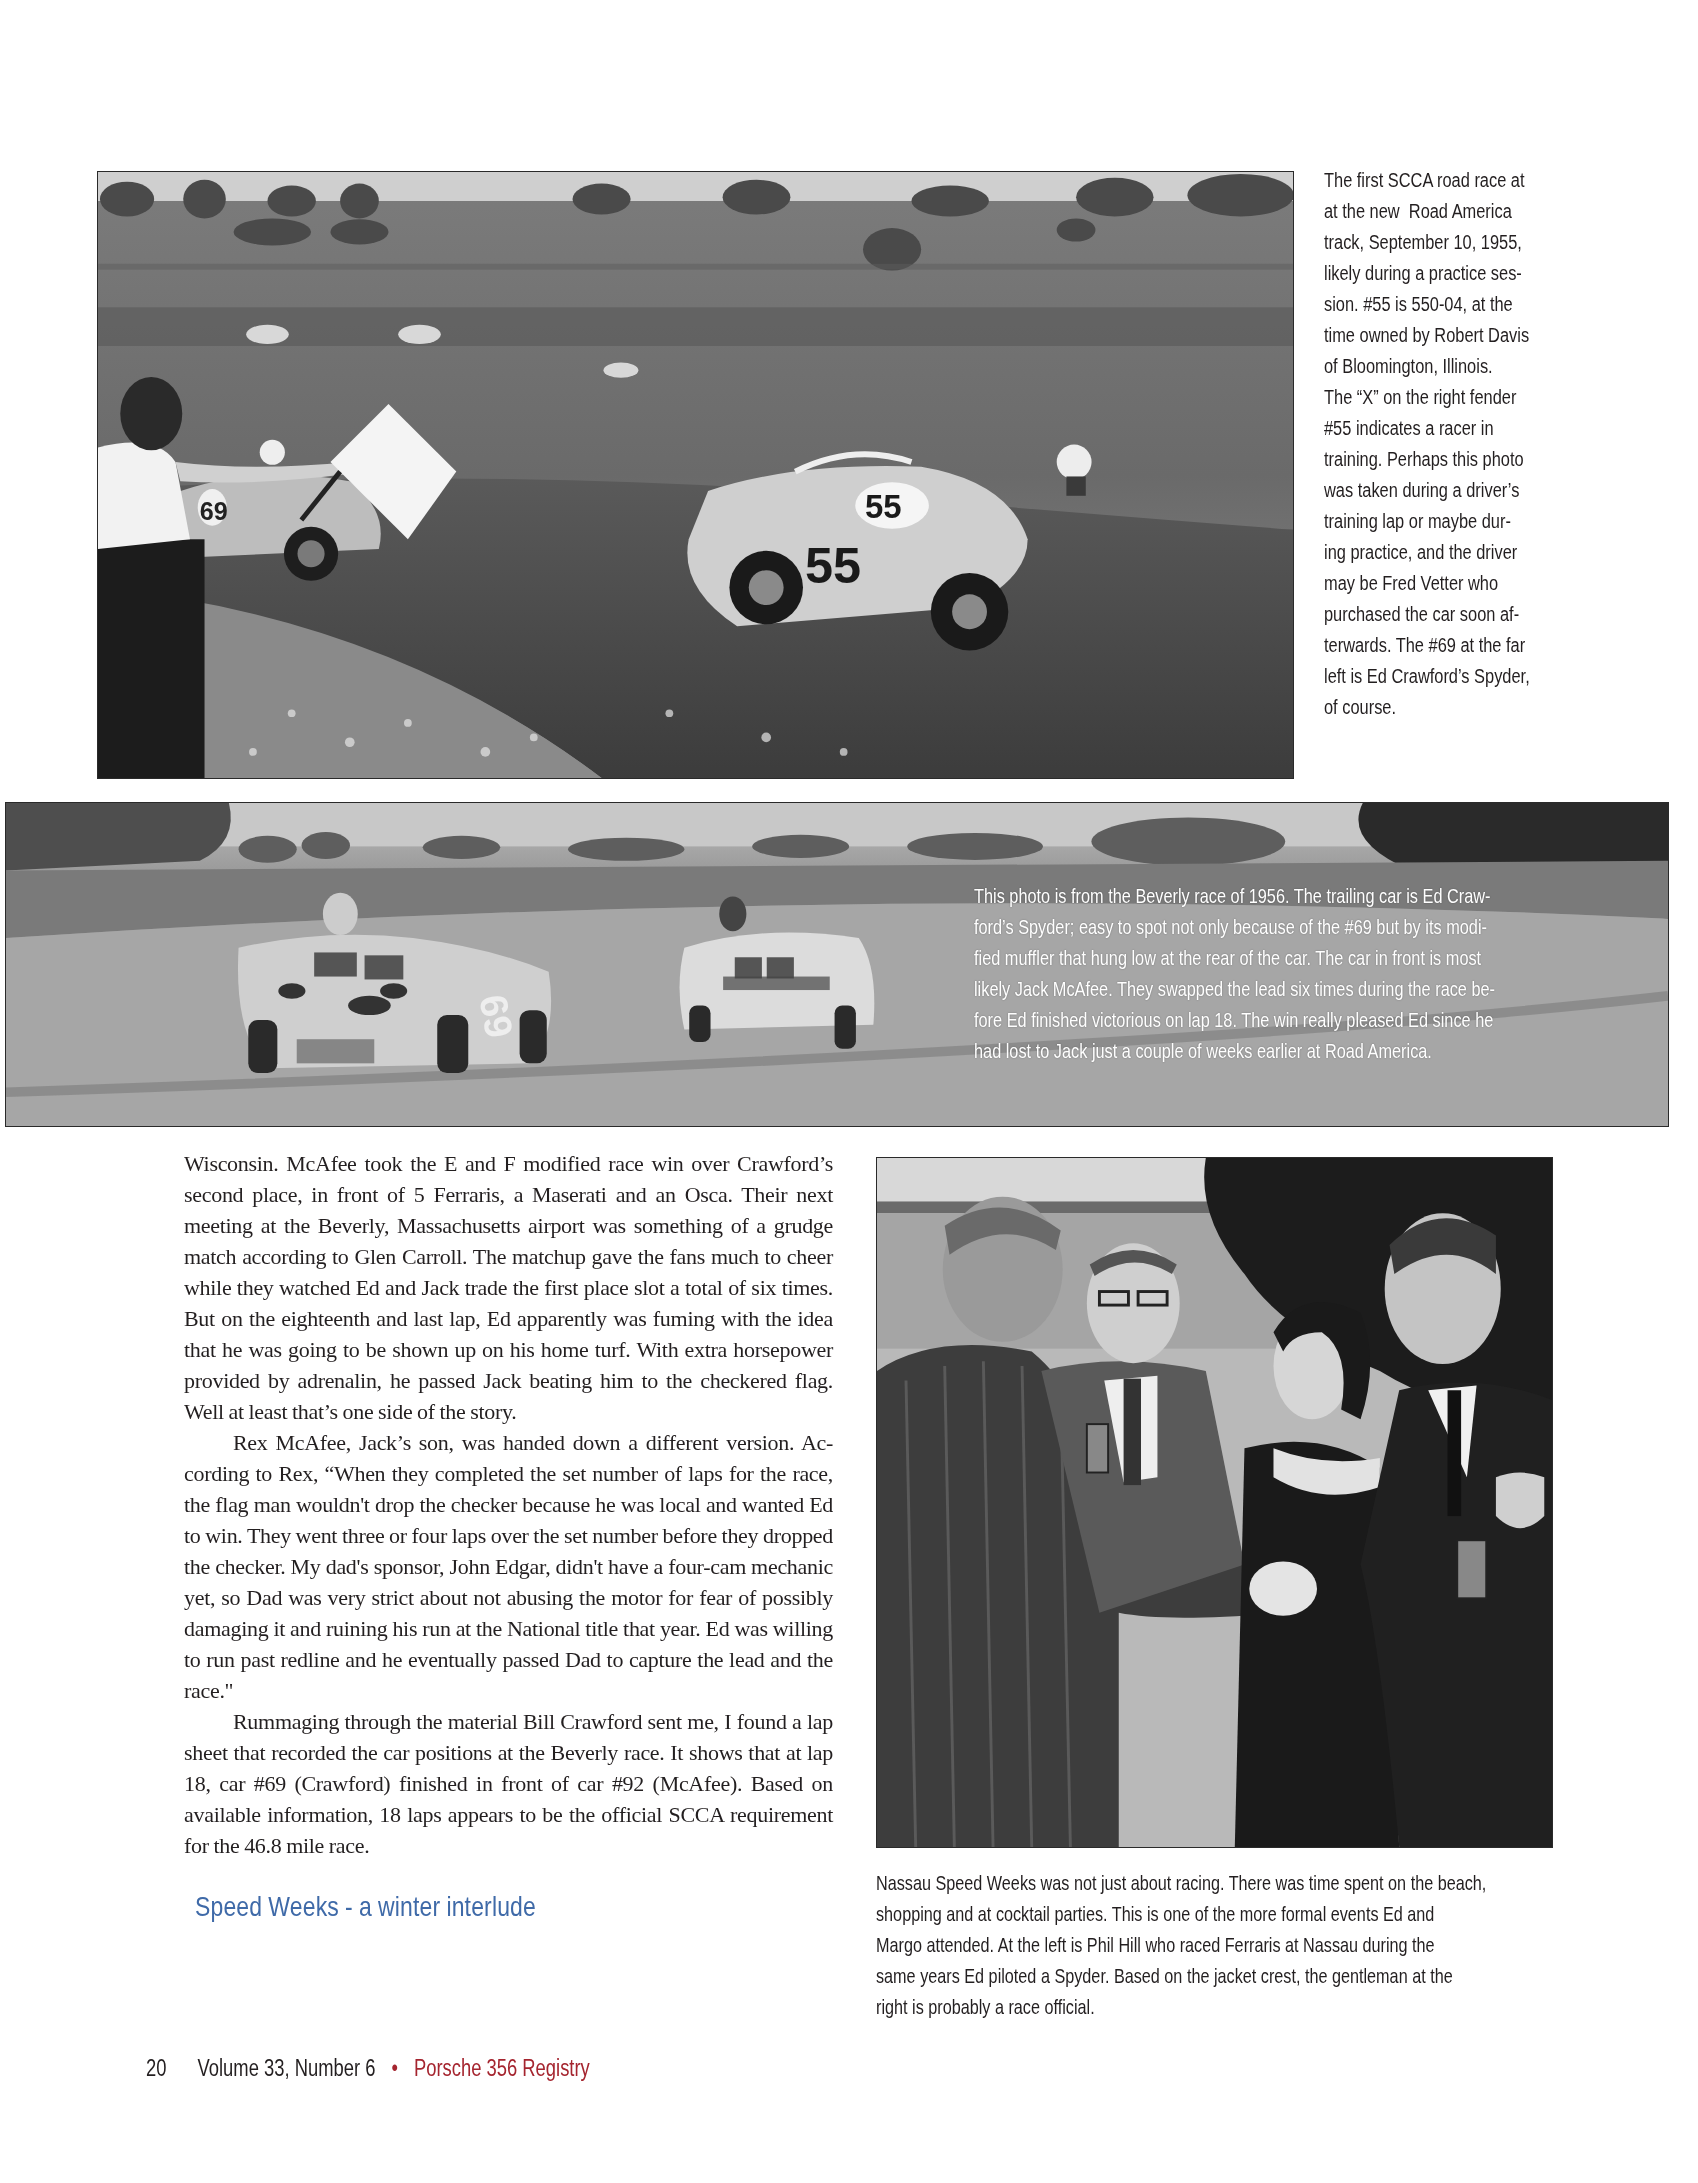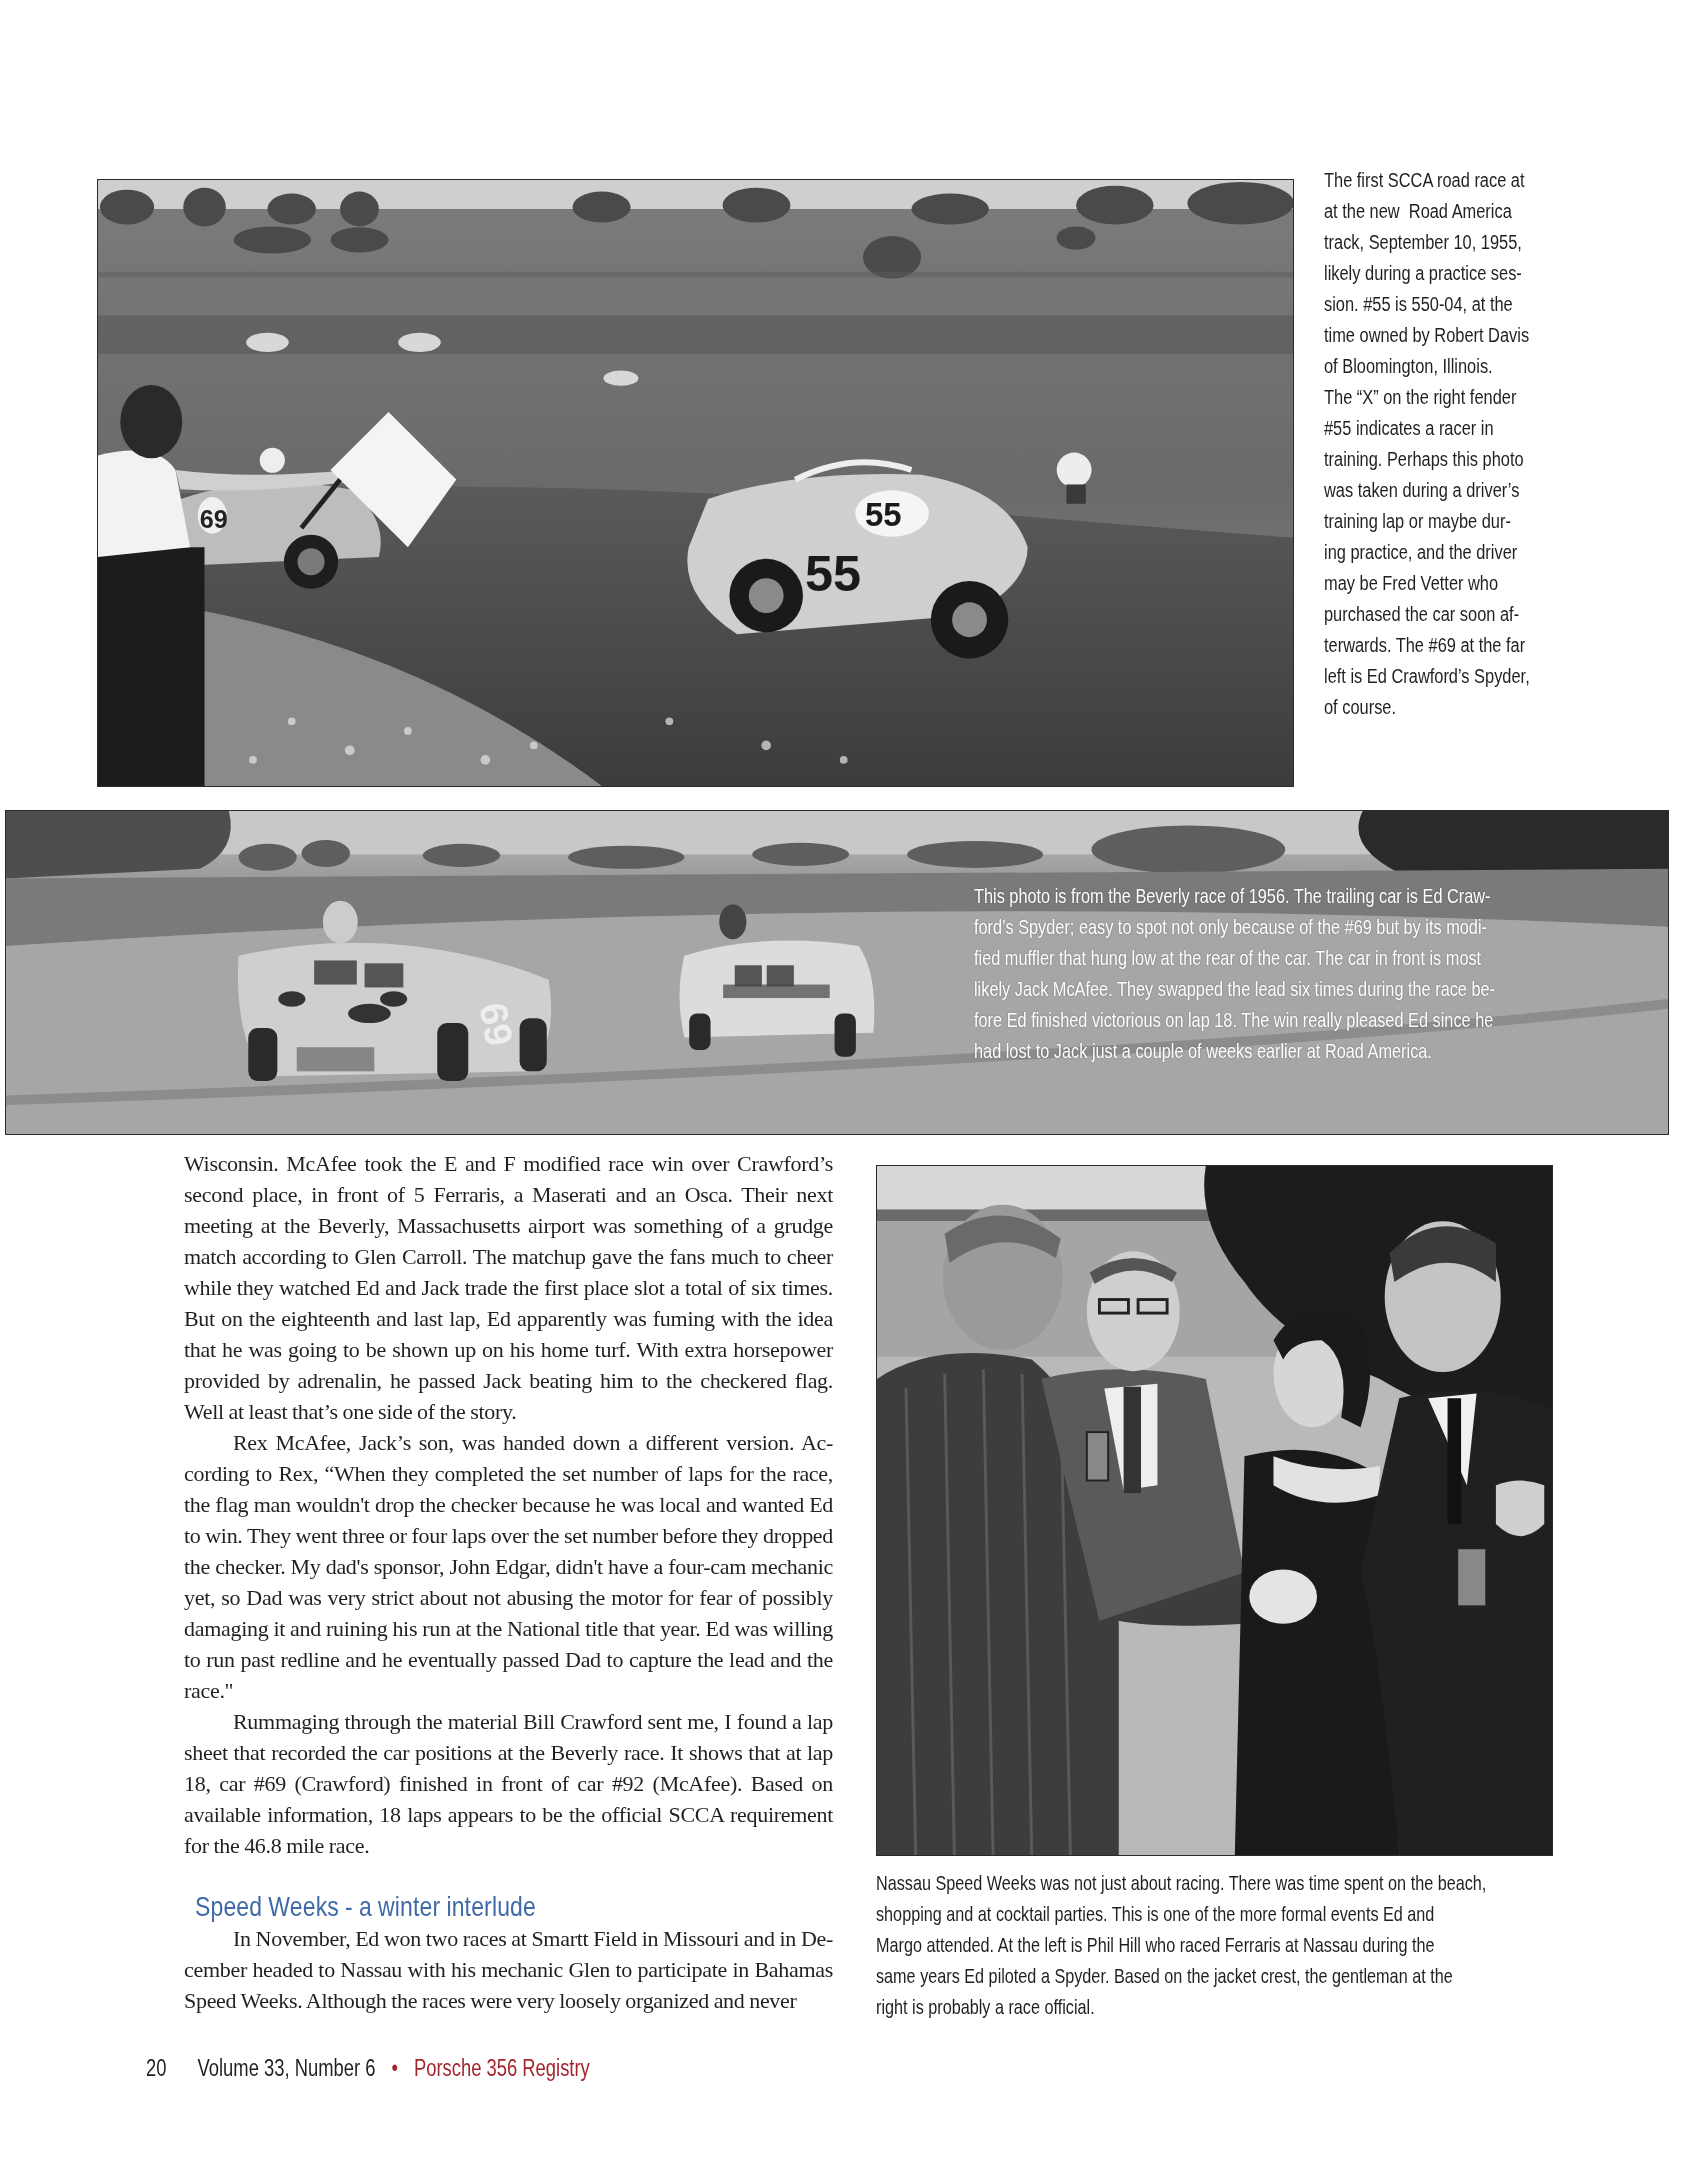--- a/index.html
+++ b/index.html
@@ -1,19 +1,19 @@
 <!DOCTYPE html>
 <html><head>
   <meta charset="utf-8">
   <style>
     * { box-sizing: border-box; margin: 0; padding: 0; }
     html, body { width: 1698px; height: 2183px; background: #ffffff; overflow: hidden; }
     body { position: relative; font-family: "Liberation Serif", serif; color: #231f20; }
 
-    .photo { position: absolute; border: 1.9px solid #2a2a2a; overflow: hidden; margin-top: 8px; }
+    .photo { position: absolute; border: 1.9px solid #2a2a2a; overflow: hidden; }
     .photo svg { display: block; width: 100%; height: 100%; }
 
     #photo-roadamerica { left: 97px; top: 171px; width: 1197px; height: 608px; }
     #photo-beverly { left: 4.9px; top: 802px; width: 1664px; height: 325px; }
     #photo-nassau { left: 876px; top: 1157px; width: 677px; height: 691px; }
 
     #caption-roadamerica {
       position: absolute; left: 1324px; top: 165px; width: 250px;
       font-family: "Liberation Sans", sans-serif;
       font-size: 20px; line-height: 31px; color: #231f20;
@@ -303,21 +303,20 @@
   <div>Margo attended. At the left is Phil Hill who raced Ferraris at Nassau during the</div>
   <div>same years Ed piloted a Spyder. Based on the jacket crest, the gentleman at the</div>
   <div>right is probably a race official.</div>
 </div>
 
 <div id="body-text">
   <p>Wisconsin. McAfee took the E and F modified race win over Crawford’s second place, in front of 5 Ferraris, a Maserati and an Osca. Their next meeting at the Beverly, Massachusetts airport was something of a grudge match according to Glen Carroll. The matchup gave the fans much to cheer while they watched Ed and Jack trade the first place slot a total of six times. But on the eighteenth and last lap, Ed apparently was fuming with the idea that he was going to be shown up on his home turf. With extra horsepower provided by adrenalin, he passed Jack beating him to the checkered flag. Well at least that’s one side of the story.</p>
   <p class="indent">Rex McAfee, Jack’s son, was handed down a different version. Ac-cording to Rex, “When they completed the set number of laps for the race, the flag man wouldn't drop the checker because he was local and wanted Ed to win. They went three or four laps over the set number before they dropped the checker. My dad's sponsor, John Edgar, didn't have a four-cam mechanic yet, so Dad was very strict about not abusing the motor for fear of possibly damaging it and ruining his run at the National title that year. Ed was willing to run past redline and he eventually passed Dad to capture the lead and the race."</p>
   <p class="indent">Rummaging through the material Bill Crawford sent me, I found a lap sheet that recorded the car positions at the Beverly race. It shows that at lap 18, car #69 (Crawford) finished in front of car #92 (McAfee). Based on available information, 18 laps appears to be the official SCCA requirement for the 46.8 mile race.</p>
   <h2>Speed Weeks - a winter interlude</h2>
-  <p class="indent">In November, Ed won two races at Smartt Field in Missouri and in De-cember headed to Nassau with his mechanic Glen to participate in Bahamas Speed Weeks. Although the races were very loosely organized and never</p>
 </div>
 
 <div id="footer">
   <span class="page-num">20</span>
   <span>Volume 33, Number 6</span>
   <span class="bullet">•</span>
   <span class="pub">Porsche 356 Registry</span>
 </div>
 
 

